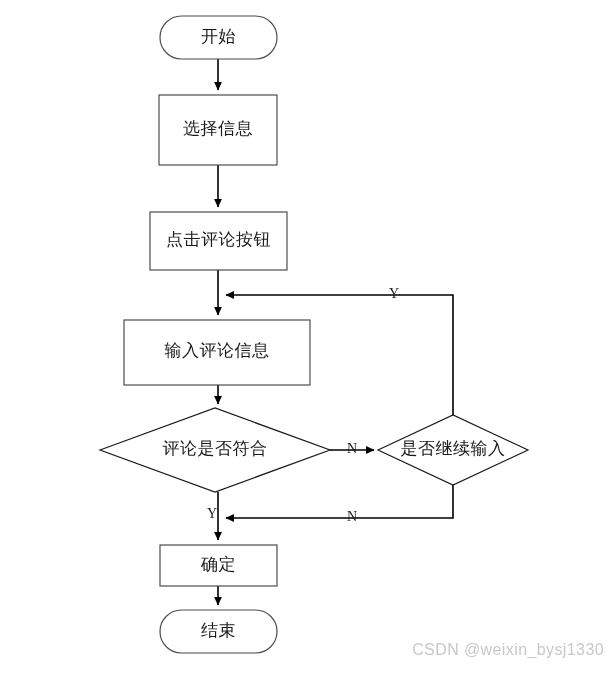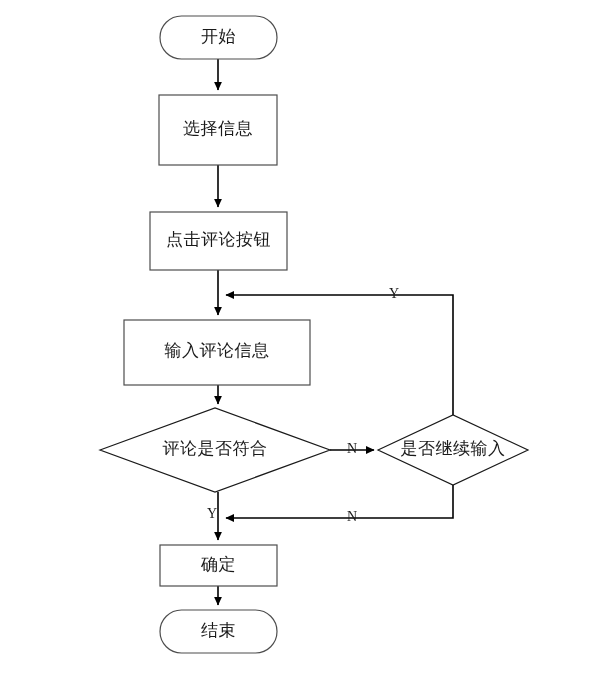--- a/index.html
+++ b/index.html
@@ -161,14 +161,15 @@
       <text class="node-label" x="218.5" y="566">确定</text>
     </g>
 
     <g>
       <rect class="node-shape" x="160" y="610" width="117" height="43" rx="21.5" ry="21.5"></rect>
       <text class="node-label" x="218.5" y="632.5">结束</text>
     </g>
 
   </svg>
 
+  <div class="watermark">CSDN @weixin_bysj1330</div>
 
 </div>
 
 </body></html>

